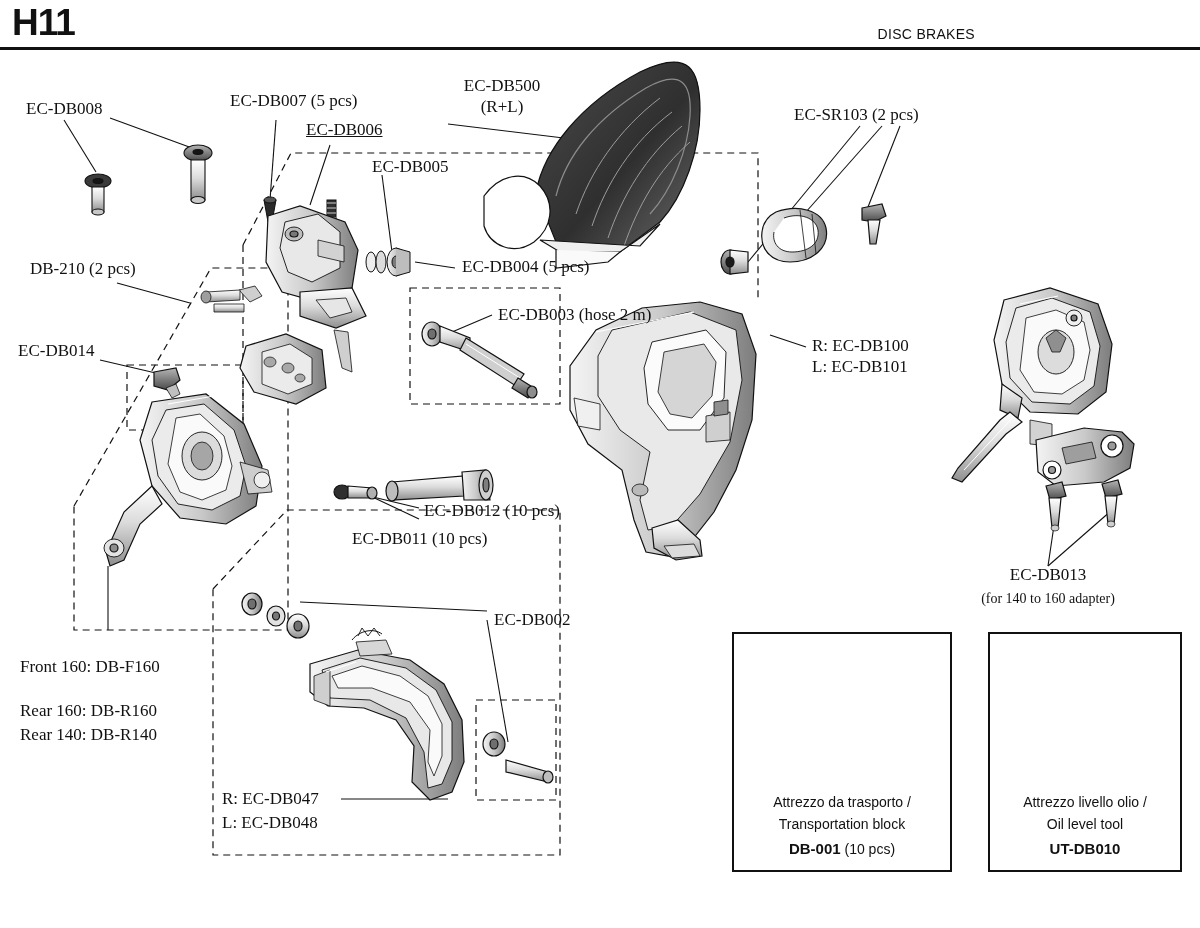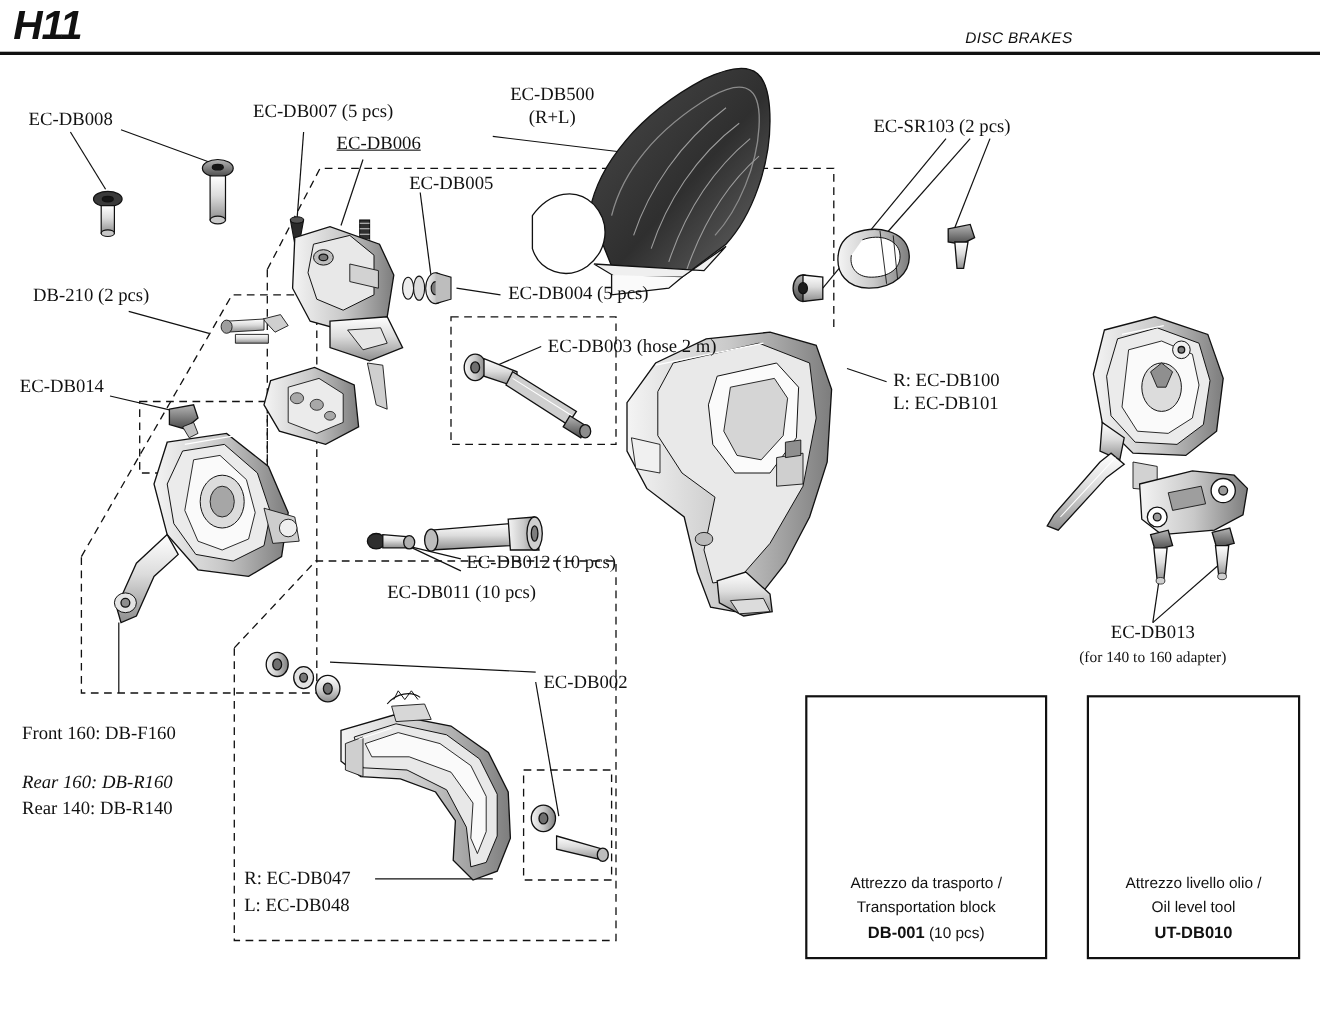--- a/index.html
+++ b/index.html
@@ -2,21 +2,21 @@
 <html><head>
 <meta charset="utf-8">
 <style>
   html, body { margin:0; padding:0; background:#ffffff; }
   body {
     width:1200px; height:928px; position:relative; overflow:hidden;
     font-family:"Liberation Serif", serif; color:#111;
   }
   
   .page-header {
-    position:absolute; left:0; top:0; width:983px; height:48px;font-style:italic;
+    position:absolute; left:0; top:0; width:983px; height:48px;
   }
   .page-code {
     position:absolute; left:12px; top:2px;
     font-family:"Liberation Sans", sans-serif;
     font-weight:bold; font-size:37px; letter-spacing:-1px;
   }
   .header-right {
     position:absolute; right:8px; top:26px;
     font-family:"Liberation Sans", sans-serif;
     font-size:14px; letter-spacing:0.3px;
@@ -373,21 +373,21 @@
 <div class="lbl" style="left:18px; top:340px;">EC-DB014</div>
 
 <div class="lbl" style="left:812px; top:335px;">R: EC-DB100</div>
 <div class="lbl" style="left:812px; top:356px;">L: EC-DB101</div>
 
 <div class="lbl" style="left:424px; top:500px;">EC-DB012 (10 pcs)</div>
 <div class="lbl" style="left:352px; top:528px;">EC-DB011 (10 pcs)</div>
 <div class="lbl" style="left:494px; top:609px;">EC-DB002</div>
 
 <div class="lbl" style="left:20px; top:656px;">Front 160: DB-F160</div>
-<div class="lbl" style="left:20px; top:700px;font-style:italic;">Rear 160: DB-R160</div>
+<div class="lbl" style="left:20px; top:700px;">Rear 160: DB-R160</div>
 <div class="lbl" style="left:20px; top:724px;">Rear 140: DB-R140</div>
 
 <div class="lbl" style="left:222px; top:788px;">R: EC-DB047</div>
 <div class="lbl" style="left:222px; top:812px;">L: EC-DB048</div>
 
 <div class="lbl center" style="left:960px; top:564px; width:176px;">EC-DB013</div>
 <div class="lbl small center" style="left:944px; top:590px; width:208px;">(for 140 to 160 adapter)</div>
 
 <div class="toolbox" style="left:732px; top:632px; width:216px; height:236px;">
   <div class="cap" style="top:180px;">Transportation block</div>

